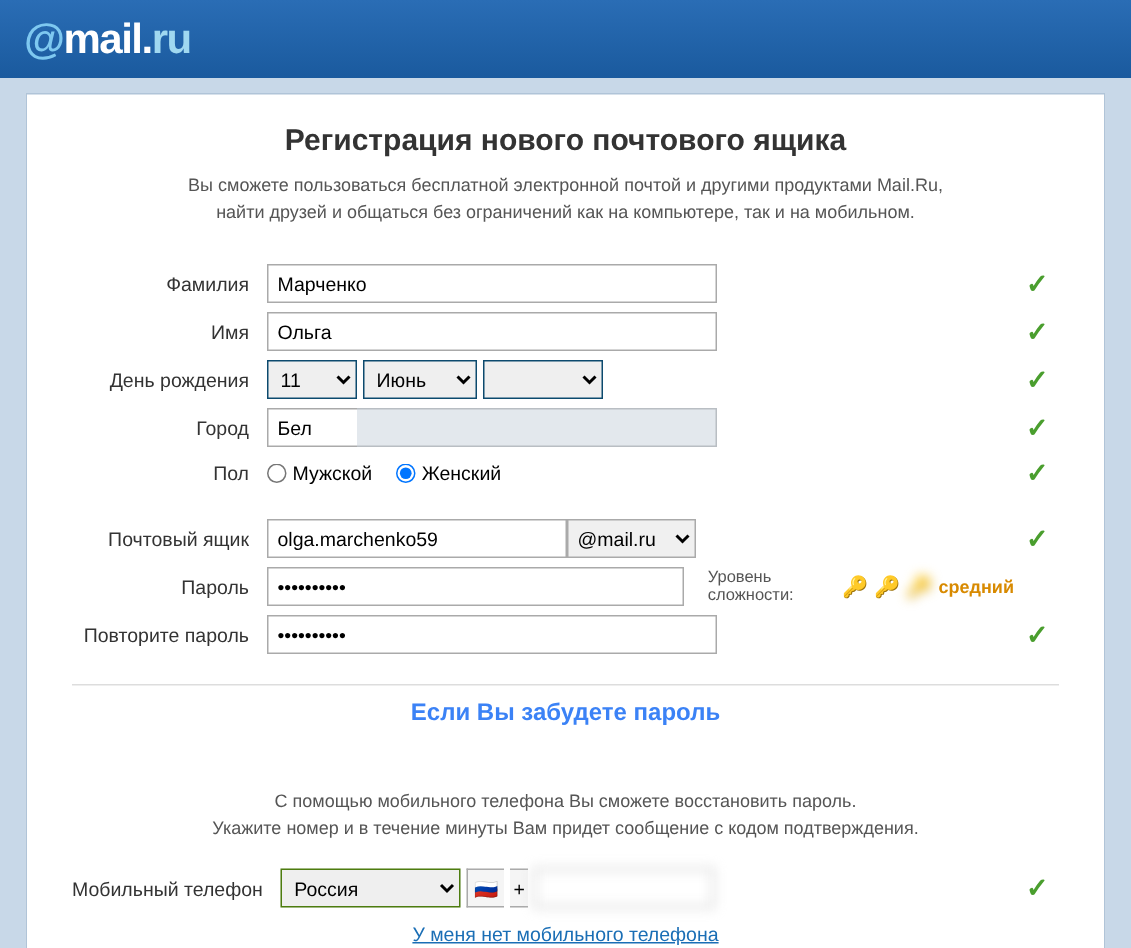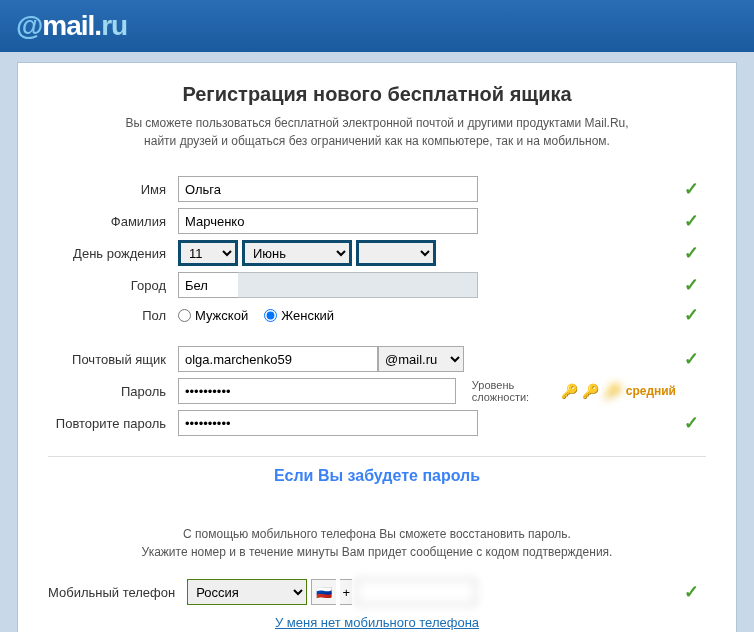--- a/index.html
+++ b/index.html
@@ -92,27 +92,27 @@
     .input-mailbox { width: 200px; }
     .input-password { width: 300px; }
     .input-city { width: 300px; }
 
     .birthday-row {
       display: flex;
       align-items: center;
       gap: 4px;
     }
     .birthday-row select {
-      border: 3px solid #0c4a6e;
+      border: 1px solid #0c4a6e;
       height: 26px;
       font-size: 13px;
       padding: 2px 4px;
     }
     .day-select { width: 60px; }
-    .month-select { width: 110px; }
+    .month-select { width: 76px; }
     .year-select { width: 80px; }
 
     .gender-row {
       display: flex;
       align-items: center;
       gap: 16px;
     }
     .gender-option {
       display: flex;
       align-items: center;
@@ -266,41 +266,41 @@
 </head>
 <body>
 
 <div class="header">
   <div class="logo">
     <span class="at">@</span><span class="mail">mail</span><span style="color:white">.</span><span class="ru">ru</span>
   </div>
 </div>
 
 <div class="main-content">
-  <div class="page-title">Регистрация нового бесплатной ящика</div>
+  <div class="page-title">Регистрация нового почтового ящика</div>
   <div class="subtitle" style="white-space:pre-line;">Вы сможете пользоваться бесплатной электронной почтой и другими продуктами Mail.Ru,
 найти друзей и общаться без ограничений как на компьютере, так и на мобильном.</div>
 
   <table class="form-table">
     <tbody>
 
       <tr>
+        <td class="form-label">Фамилия</td>
+        <td class="form-field">
+          <input type="text" class="input-lastname" value="Марченко" style="">
+        </td>
+        <td class="form-check">
+          <span class="check-icon">✓</span>
+        </td>
+      </tr>
+
+      <tr>
         <td class="form-label">Имя</td>
         <td class="form-field">
           <input type="text" class="input-name" value="Ольга" style="">
-        </td>
-        <td class="form-check">
-          <span class="check-icon">✓</span>
-        </td>
-      </tr>
-
-      <tr>
-        <td class="form-label">Фамилия</td>
-        <td class="form-field">
-          <input type="text" class="input-lastname" value="Марченко" style="">
         </td>
         <td class="form-check">
           <span class="check-icon">✓</span>
         </td>
       </tr>
 
       <tr>
         <td class="form-label">День рождения</td>
         <td class="form-field">
           <div class="birthday-row">

